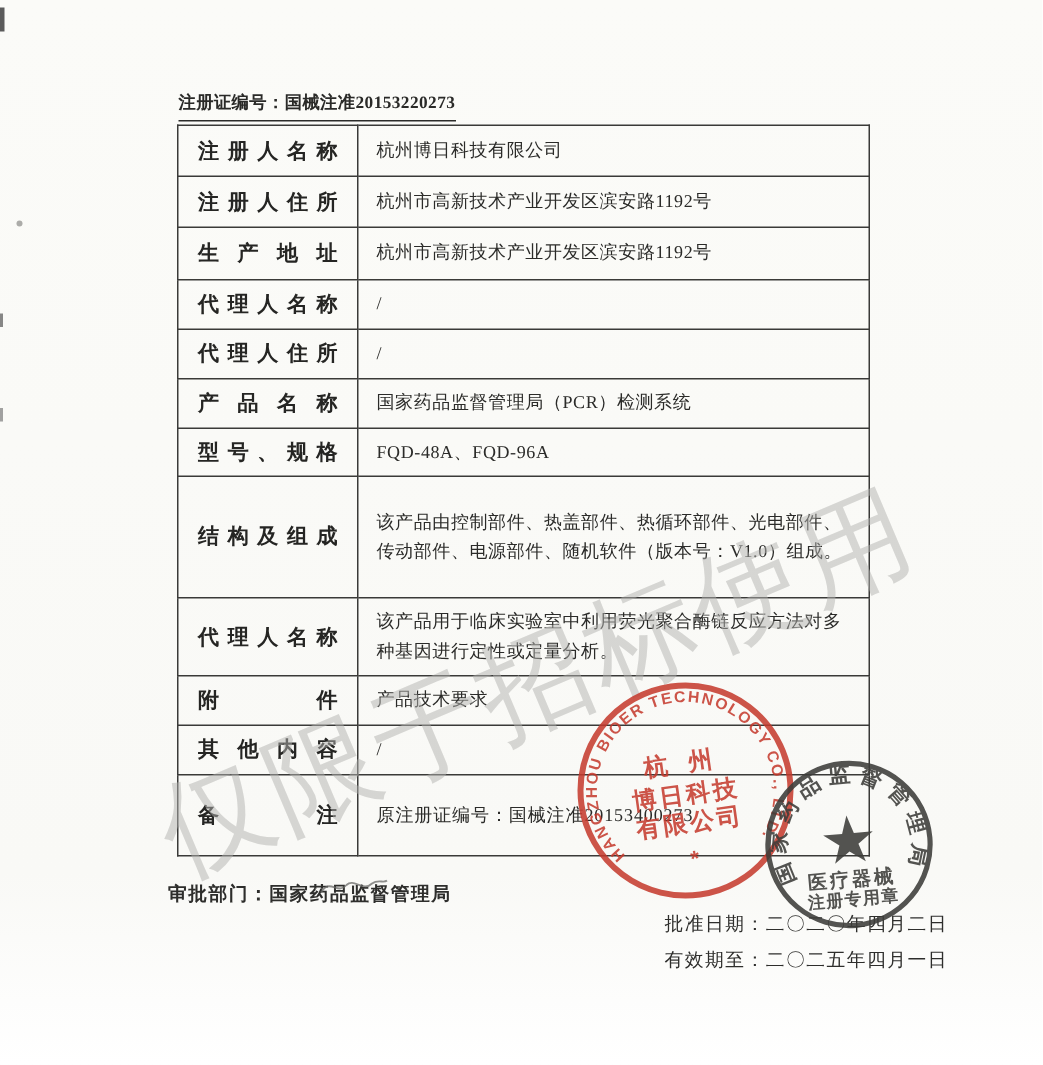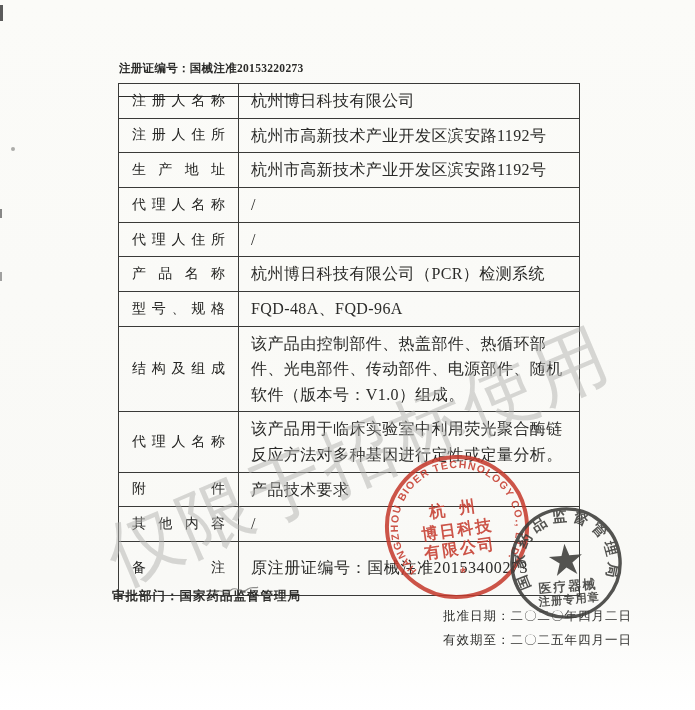--- a/index.html
+++ b/index.html
@@ -7,34 +7,34 @@
     position:relative;width:695px;height:710px;overflow:hidden;
     background:linear-gradient(180deg,#fbfbf8 0%,#f9f9f6 82%,#ffffff 100%);
     font-family:"Liberation Serif","DejaVu Serif",serif;color:#262624;
   }
   .title{
     position:absolute;top:7px;left:0;width:100%;margin:0;text-align:center;
     font-size:22px;font-weight:bold;letter-spacing:3px;color:#1f1f1d;
   }
   .cert-no{
     position:absolute;left:119px;top:61px;font-size:11.5px;font-weight:bold;
-    letter-spacing:.3px;border-bottom:1px solid #2c2c2a;padding-bottom:20px;color:#2a2a28;
+    letter-spacing:.3px;border-bottom:1px solid #2c2c2a;padding-bottom:4px;color:#2a2a28;
   }
   table.cert-table{
     position:absolute;left:118px;top:83px;width:462px;z-index:1;
     border-collapse:collapse;table-layout:fixed;
   }
   .cert-table th,.cert-table td{border:1px solid #3a3a38;box-sizing:border-box;}
   .cert-table th{
-    width:120px;padding:0 13px;font-size:14px;font-weight:normal;
+    width:120px;padding:0 13px;font-size:14px;font-weight:bold;
     vertical-align:middle;color:#252523;
   }
   .jlabel{display:inline-block;width:100%;text-align:justify;text-align-last:justify;}
   .cert-table td{
-    padding:4px 12px;font-size:16px;line-height:1.6;vertical-align:middle;
+    padding:4px 12px;font-size:12px;line-height:1.6;vertical-align:middle;
     letter-spacing:.4px;color:#2b2b29;
   }
   .cert-table tr:nth-child(1)  > *{height:34px;}
   .cert-table tr:nth-child(2)  > *{height:34px;}
   .cert-table tr:nth-child(3)  > *{height:35px;}
   .cert-table tr:nth-child(4)  > *{height:33px;}
   .cert-table tr:nth-child(5)  > *{height:33px;}
   .cert-table tr:nth-child(6)  > *{height:33px;}
   .cert-table tr:nth-child(7)  > *{height:32px;}
   .cert-table tr:nth-child(8)  > *{height:81px;}
@@ -95,21 +95,21 @@
         <tr>
           <th><span class="jlabel">代理人名称</span></th>
           <td>/</td>
         </tr>
         <tr>
           <th><span class="jlabel">代理人住所</span></th>
           <td>/</td>
         </tr>
         <tr>
           <th><span class="jlabel">产品名称</span></th>
-          <td>杭州博日科技有限公司（PCR）检测系统</td>
+          <td>国家药品监督管理局（PCR）检测系统</td>
         </tr>
         <tr>
           <th><span class="jlabel">型号、规格</span></th>
           <td>FQD-48A、FQD-96A</td>
         </tr>
         <tr>
           <th><span class="jlabel">结构及组成</span></th>
           <td>该产品由控制部件、热盖部件、热循环部件、光电部件、传动部件、电源部件、随机软件（版本号：V1.0）组成。</td>
         </tr>
         <tr>

